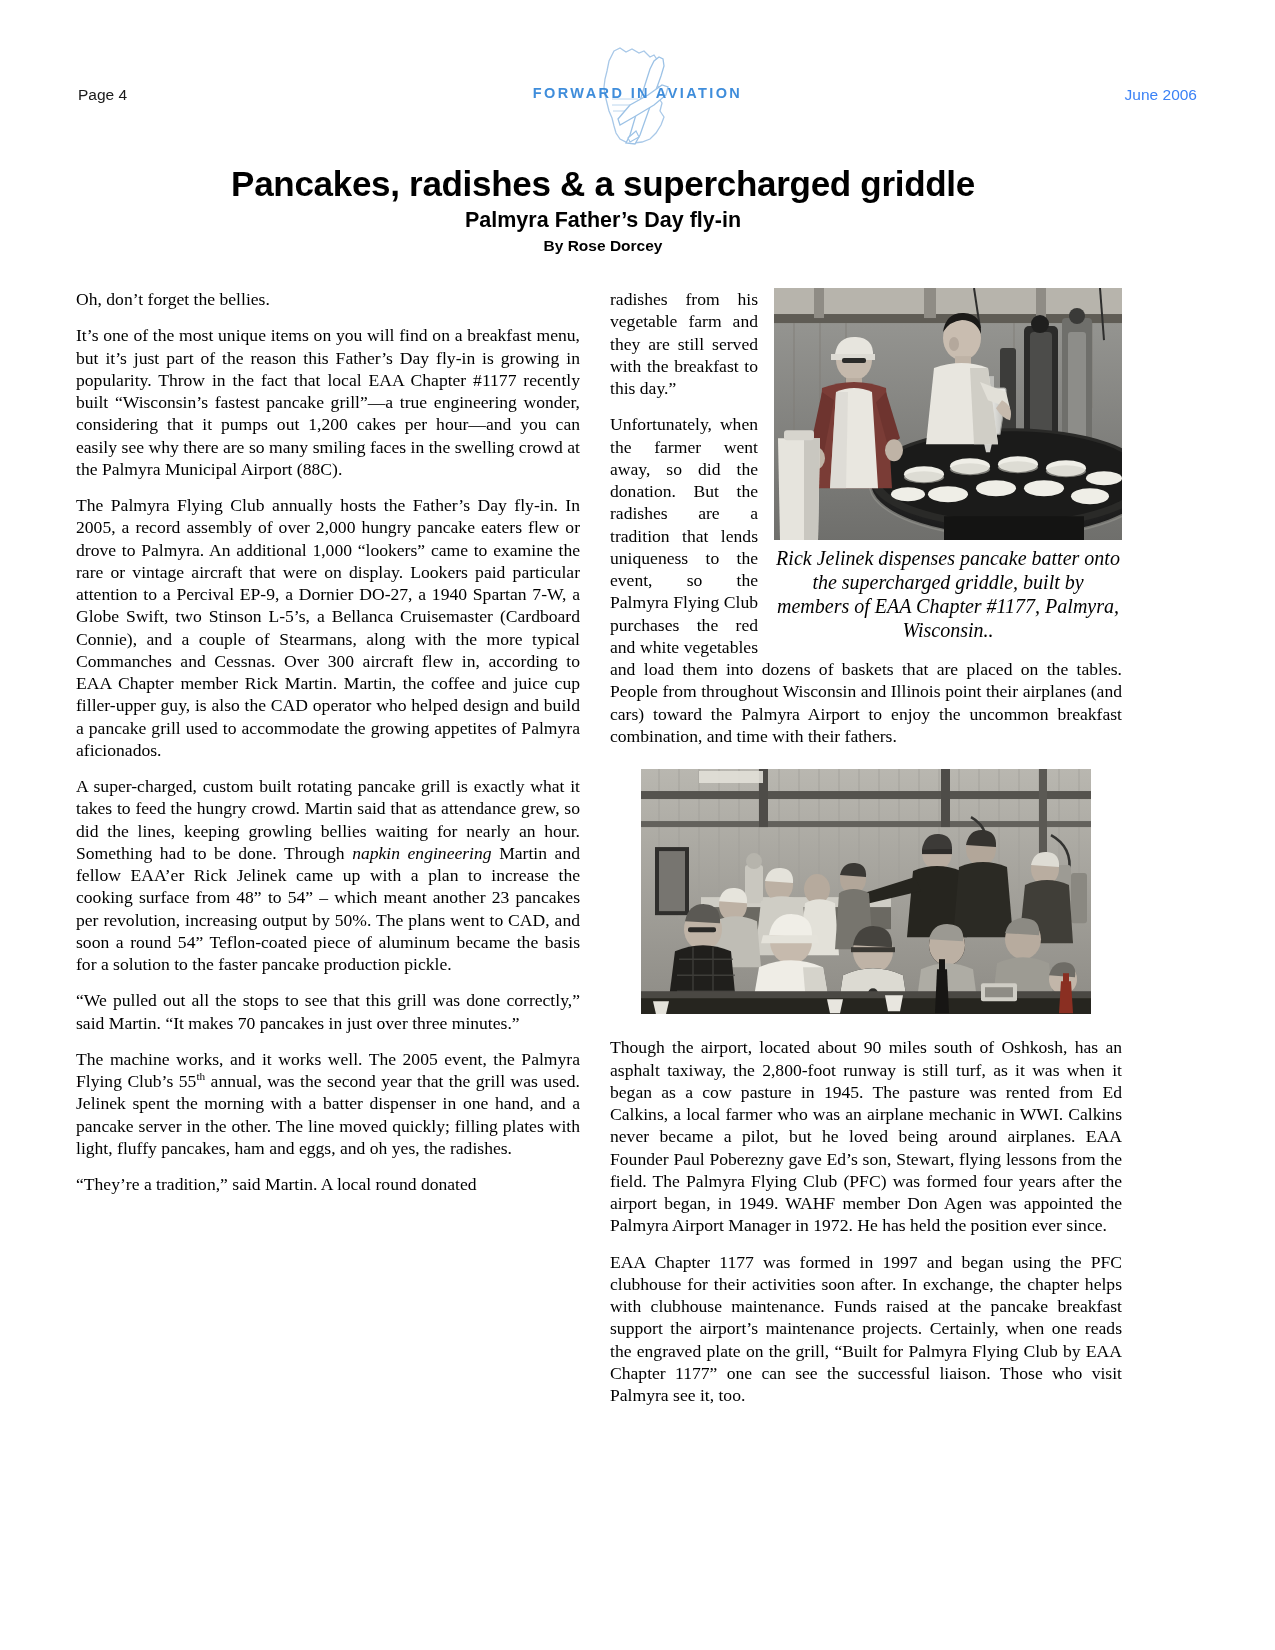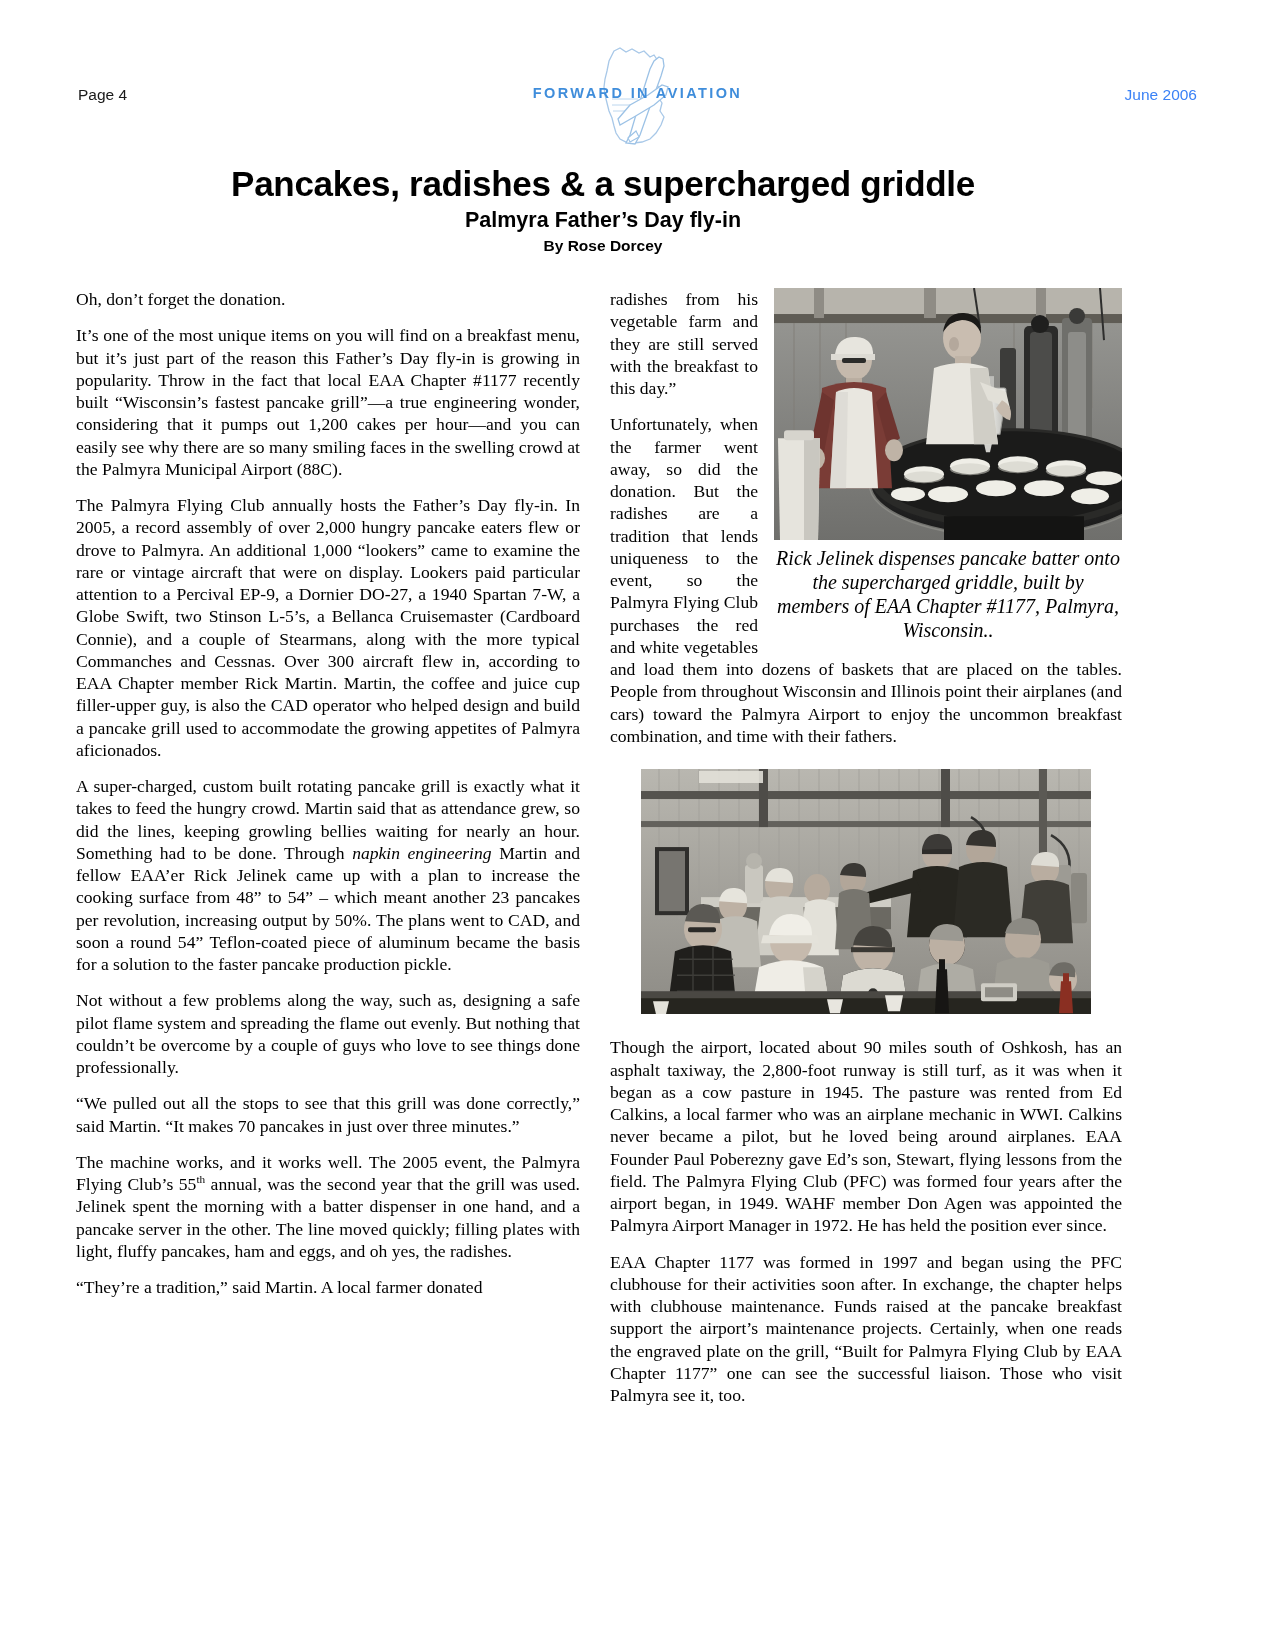--- a/index.html
+++ b/index.html
@@ -198,28 +198,27 @@
     <div class="head-right">June 2006</div>
   </div>
 
   <div class="headline-block">
     <h1 class="headline">Pancakes, radishes &amp; a supercharged griddle</h1>
     <h2 class="subhead">Palmyra Father’s Day fly-in</h2>
     <div class="byline">By Rose Dorcey</div>
   </div>
 
   <div class="col col-left">
-    <p>Oh, don’t forget the donation.</p>
+    <p>Oh, don’t forget the bellies.</p>
     <p>It’s one of the most unique items on you will find on a breakfast menu, but it’s just part of the reason this Father’s Day fly-in is growing in popularity. Throw in the fact that local EAA Chapter #1177 recently built “Wisconsin’s fastest pancake grill”—a true engineering wonder, considering that it pumps out 1,200 cakes per hour—and you can easily see why there are so many smiling faces in the swelling crowd at the Palmyra Municipal Airport (88C).</p>
     <p>The Palmyra Flying Club annually hosts the Father’s Day fly-in. In 2005, a record assembly of over 2,000 hungry pancake eaters flew or drove to Palmyra. An additional 1,000 “lookers” came to examine the rare or vintage aircraft that were on display. Lookers paid particular attention to a Percival EP-9, a Dornier DO-27, a 1940 Spartan 7-W, a Globe Swift, two Stinson L-5’s, a Bellanca Cruisemaster (Cardboard Connie), and a couple of Stearmans, along with the more typical Commanches and Cessnas. Over 300 aircraft flew in, according to EAA Chapter member Rick Martin. Martin, the coffee and juice cup filler-upper guy, is also the CAD operator who helped design and build a pancake grill used to accommodate the growing appetites of Palmyra aficionados.</p>
     <p><span>A super-charged, custom built rotating pancake grill is exactly what it takes to feed the hungry crowd. Martin said that as attendance grew, so did the lines, keeping growling bellies waiting for nearly an hour. Something had to be done. Through </span><em>napkin engineering</em><span> Martin and fellow EAA’er Rick Jelinek came up with a plan to increase the cooking surface from 48” to 54” – which meant another 23 pancakes per revolution, increasing output by 50%. The plans went to CAD, and soon a round 54” Teflon-coated piece of aluminum became the basis for a solution to the faster pancake production pickle.</span></p>
-    <p>Not without a few problems along the way, such as, designing a safe pilot flame system and spreading the flame out evenly. But nothing that couldn’t be overcome by a couple of guys who love to see things done professionally.</p>
     <p>“We pulled out all the stops to see that this grill was done correctly,” said Martin. “It makes 70 pancakes in just over three minutes.”</p>
     <p><span>The machine works, and it works well. The 2005 event, the Palmyra Flying Club’s 55</span><sup>th</sup><span> annual, was the second year that the grill was used. Jelinek spent the morning with a batter dispenser in one hand, and a pancake server in the other. The line moved quickly; filling plates with light, fluffy pancakes, ham and eggs, and oh yes, the radishes.</span></p>
-    <p>“They’re a tradition,” said Martin. A local farmer donated</p>
+    <p>“They’re a tradition,” said Martin. A local round donated</p>
   </div>
 
   <div class="col col-right">
 
     <figure class="figure-top">
       <div class="photo-frame p1">
         <svg viewBox="0 0 348 252" preserveAspectRatio="none">
           <defs>
             <linearGradient id="wallA" x1="0" y1="0" x2="0" y2="1">
               <stop offset="0%" stop-color="#9a9a96"></stop>

